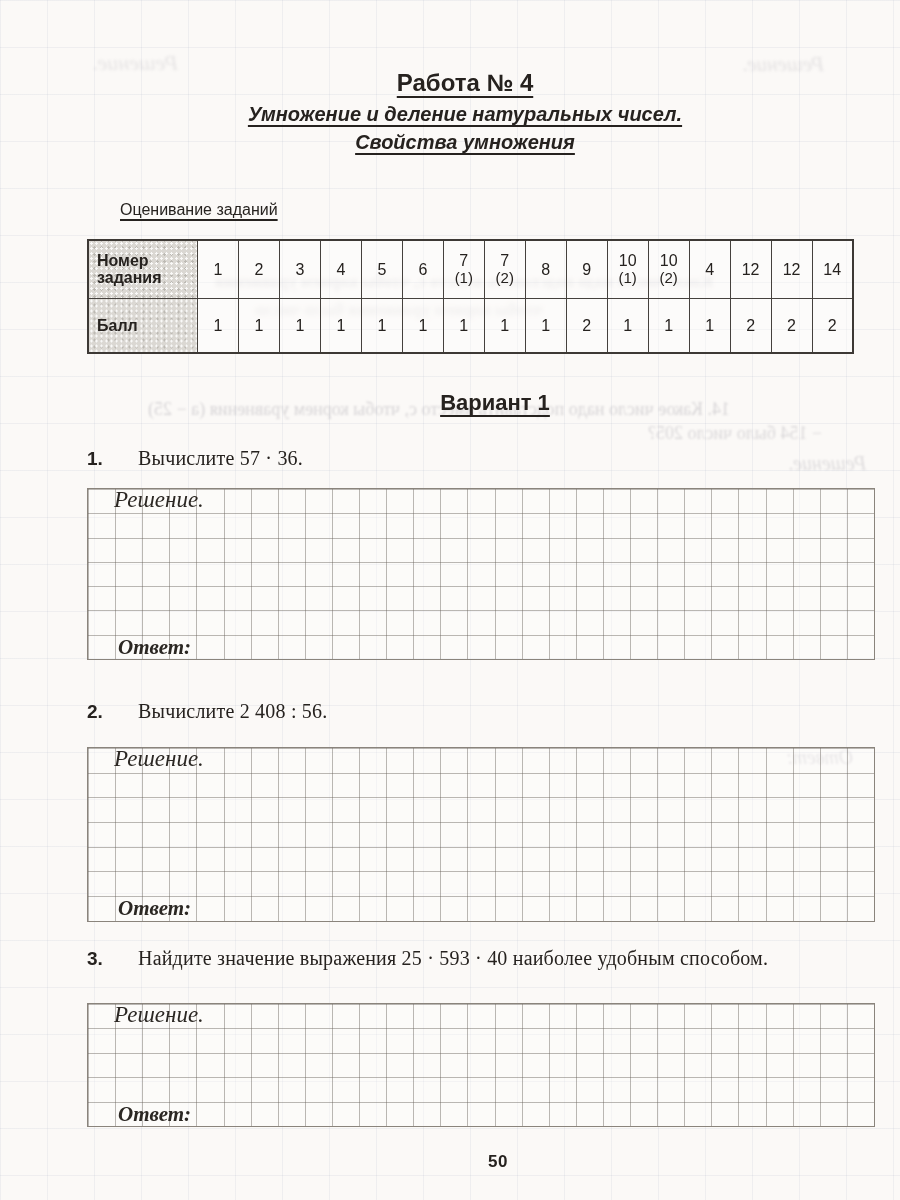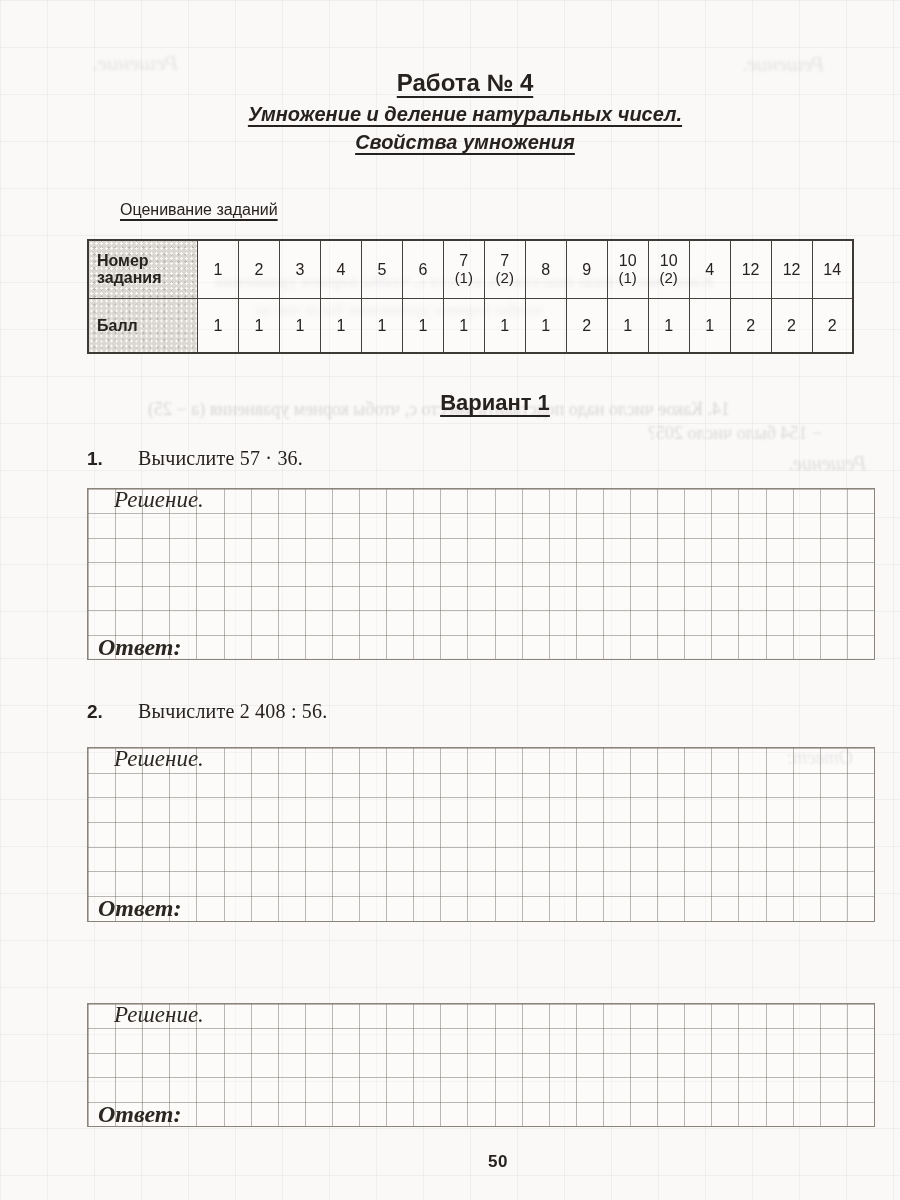--- a/index.html
+++ b/index.html
@@ -82,22 +82,22 @@
     background-image:
       repeating-linear-gradient(to right, rgba(105,99,92,0.45) 0 1px, transparent 1px var(--col)),
       repeating-linear-gradient(to bottom, rgba(105,99,92,0.45) 0 1px, transparent 1px var(--row));
     background-color:rgba(255,255,255,0.3);
   }
   .sol-label{
     position:absolute;top:-2px;left:26px;
     font-family:"Liberation Serif",serif;font-style:italic;font-size:23px;color:#2b2723;
   }
   .ans-label{
-    position:absolute;bottom:0;left:10px;height:var(--row);line-height:var(--row);
-    font-family:"Liberation Serif",serif;font-style:italic;font-weight:bold;font-size:24px;color:#2b2723;
+    position:absolute;bottom:0;left:30px;height:var(--row);line-height:var(--row);
+    font-family:"Liberation Serif",serif;font-style:italic;font-weight:bold;font-size:21px;color:#2b2723;
   }
 
   .page-number{
     position:absolute;top:1152px;left:0;width:996px;text-align:center;
     font-size:17px;font-weight:bold;letter-spacing:0.5px;
   }
 </style>
 </head>
 <body>
 
@@ -215,20 +215,23 @@
   </div>
 
   <div class="task-line" style="top:700px;">
     <span class="task-num">2.</span><span class="task-text">Вычислите 2 408 : 56.</span>
   </div>
   <div class="grid-box" style="top:747px;height:173px;--row:24.7px;">
     <span class="sol-label">Решение.</span>
     <span class="ans-label">Ответ:</span>
   </div>
 
+  <div class="task-line" style="top:947px;">
+    <span class="task-num">3.</span><span class="task-text">Найдите значение выражения 25 · 593 · 40 наиболее удобным способом.</span>
+  </div>
   <div class="grid-box" style="top:1003px;height:122px;--row:24.4px;">
     <span class="sol-label">Решение.</span>
     <span class="ans-label">Ответ:</span>
   </div>
 
   <div class="page-number">50</div>
 
 </div>
 
 </body></html>

